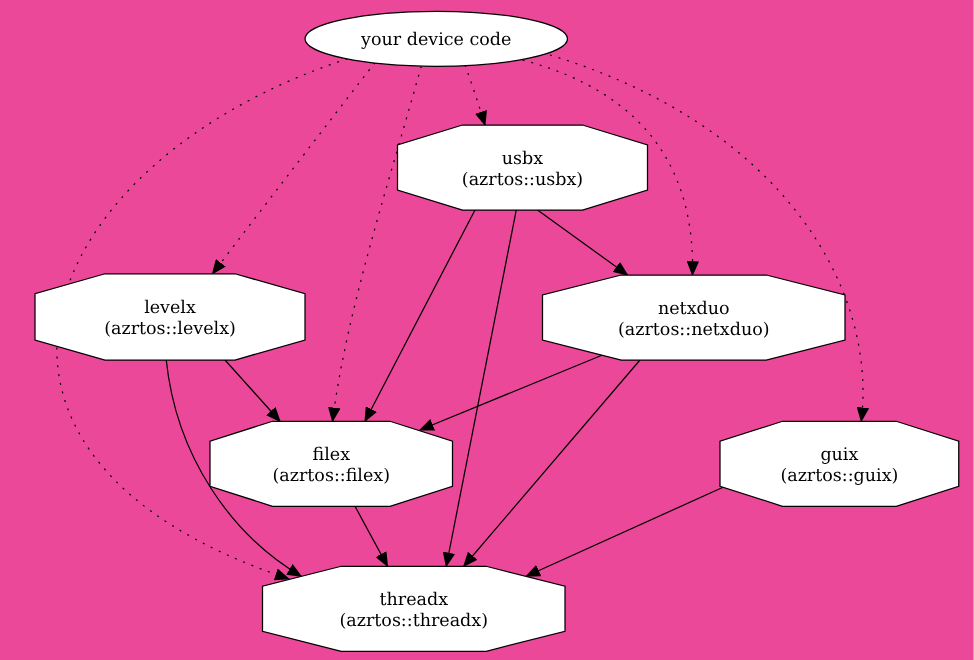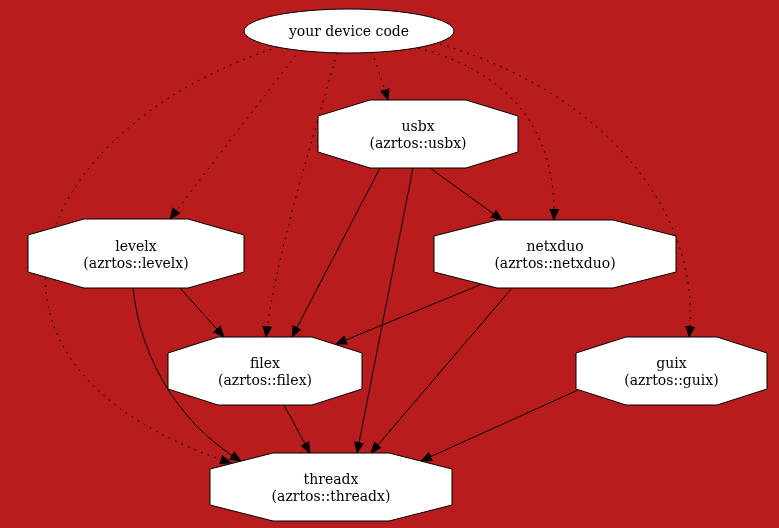--- a/index.html
+++ b/index.html
@@ -4,21 +4,21 @@
 <style>
   html, body {
     margin: 0;
     padding: 0;
     background: #ffffff;
   }
   .canvas {
     position: relative;
     width: 779px;
     height: 528px;
-    background: #b91c1c;
+    background: #ec4899;
     overflow: hidden;
     text-align: center;
   }
   svg {
     display: block;
   }
   .node-shape {
     fill: #ffffff;
     stroke: #000000;
     stroke-width: 1;

